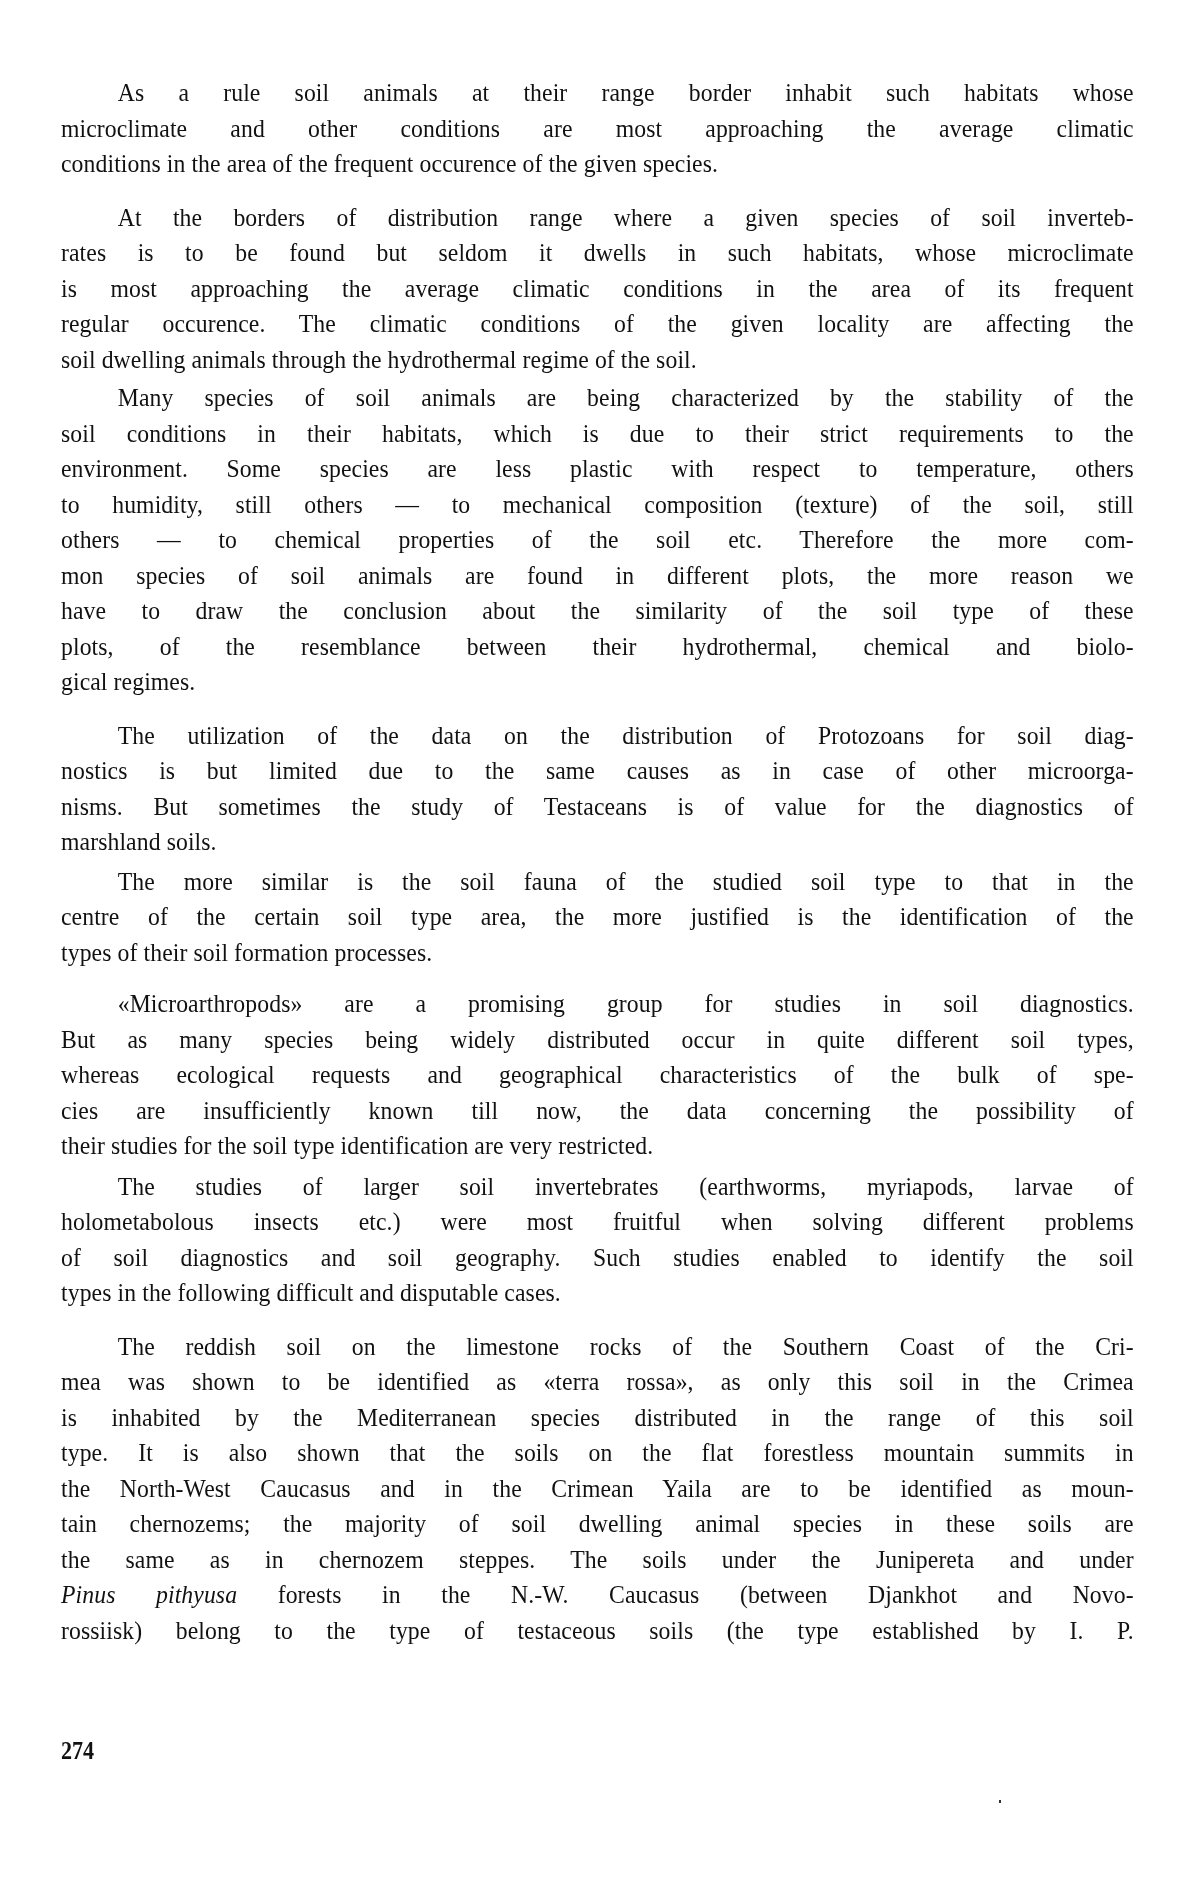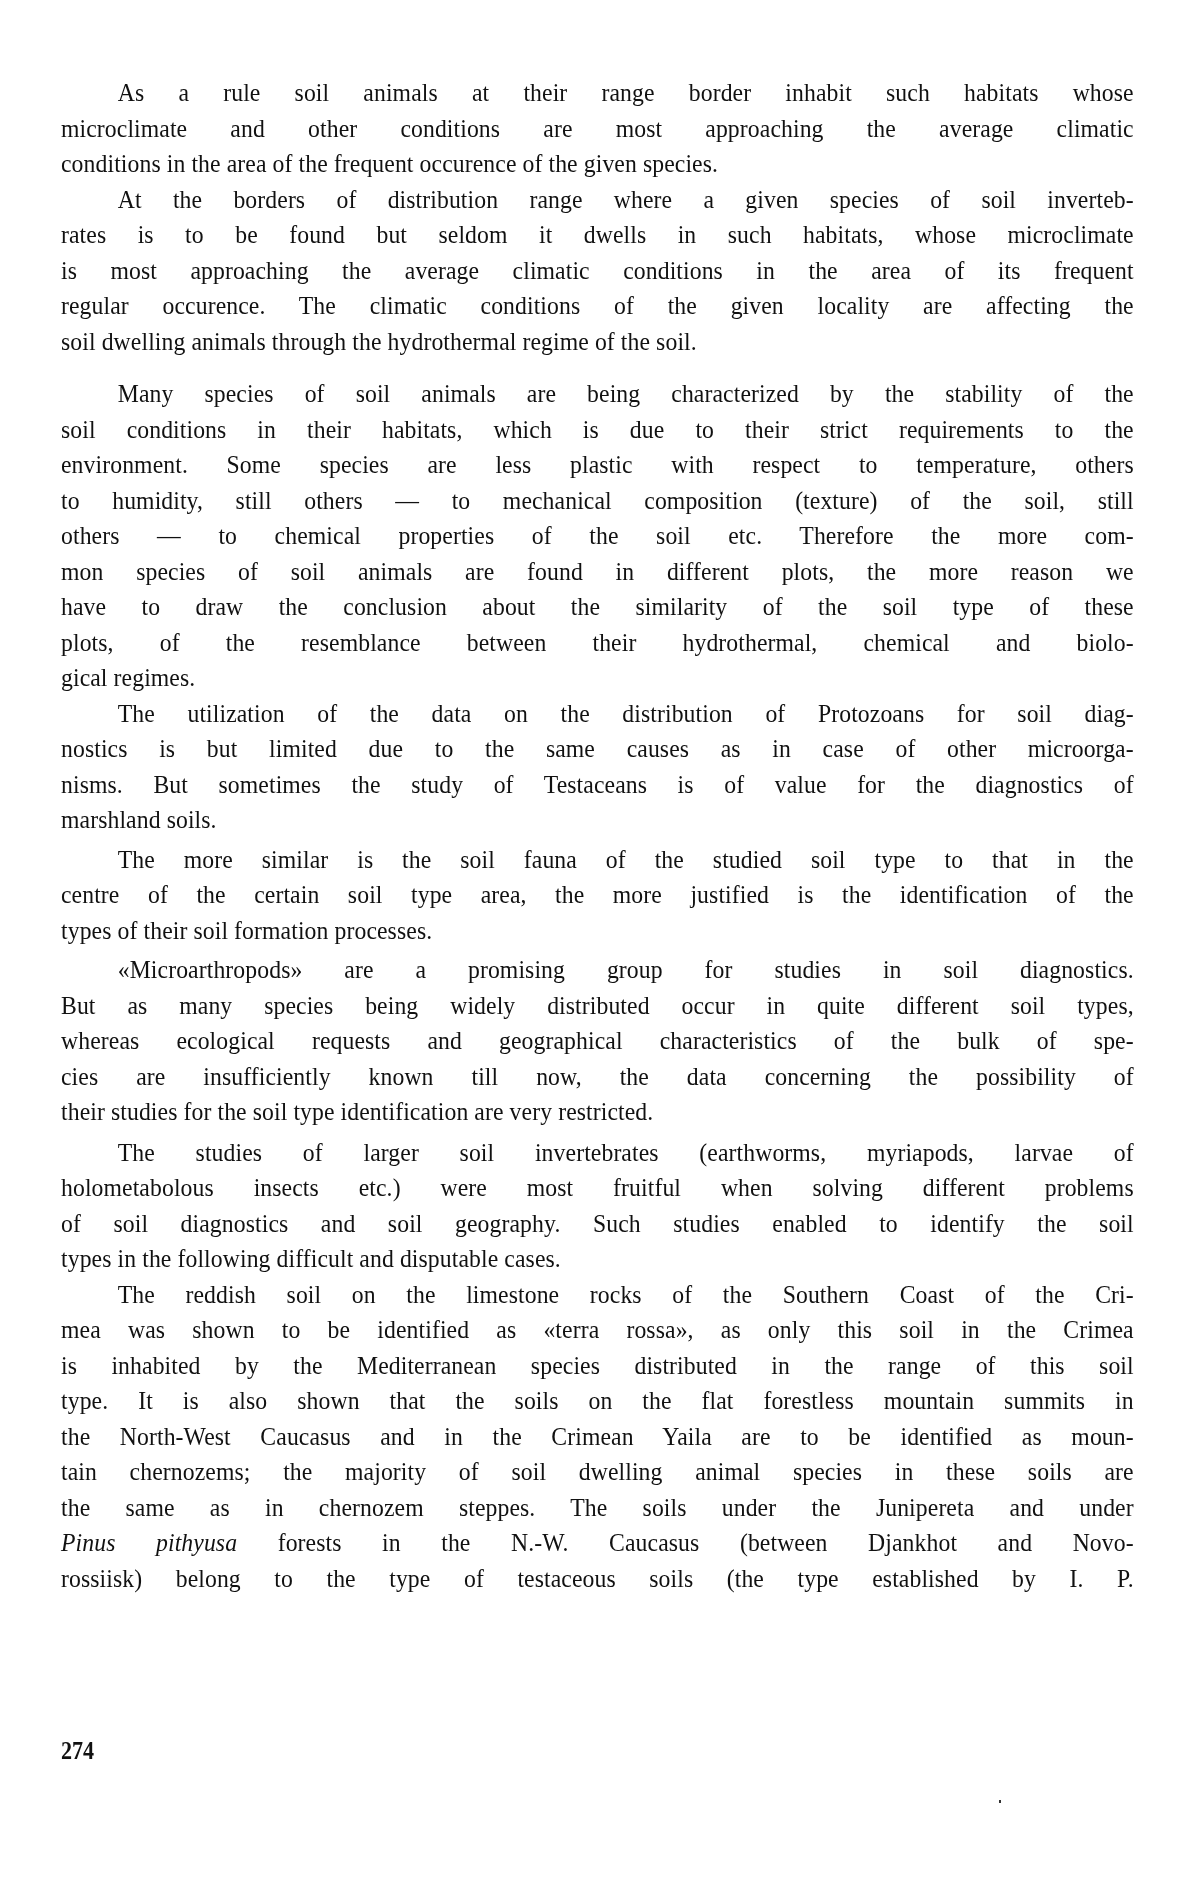--- a/index.html
+++ b/index.html
@@ -12,24 +12,24 @@
   .text-block { position: absolute; left: 61px; width: 1073px; top: 75px; }
   .para { margin: 0; }
   .line {
     display: block; height: 35.5px; line-height: 35.5px;
     font-size: 25.5px; letter-spacing: 0.1px; white-space: nowrap;
     text-align: justify; text-align-last: justify; overflow: visible;
     transform: scaleX(0.93); transform-origin: left center; width: 107.5%;
   }
   .line.last { text-align: left; text-align-last: left; }
   .line.indent { padding-left: 61px; box-sizing: border-box; }
-  .p2, .p3, .p4, .p5, .p6, .p7, .p8, .p9 { margin-top: 0; }
-  .p4 { margin-top: 17px; }
+  .p2, .p3, .p4, .p5, .p6, .p7, .p8, .p9 { margin-top: 18px; }
+  .p4 { margin-top: 3px; }
   .p5 { margin-top: 4px; }
-  .p7 { margin-top: 4px; font-family: Liberation Serif, serif; }
+  .p7 { margin-top: 16px; font-family: Liberation Serif, serif; }
   .p8 { margin-top: 5px; }
   .p9 { }
   .ital { font-style: italic; }
   .page-number {
     position: absolute; left: 61px; top: 1735px;
     font-size: 26px; font-weight: bold; line-height: 32px;
     transform: scaleX(0.85); transform-origin: left center;
   }
   .speck { position: absolute; width: 2px; height: 3px; background: #333; }
   .speck-1 { left: 999px; top: 1800px; }

